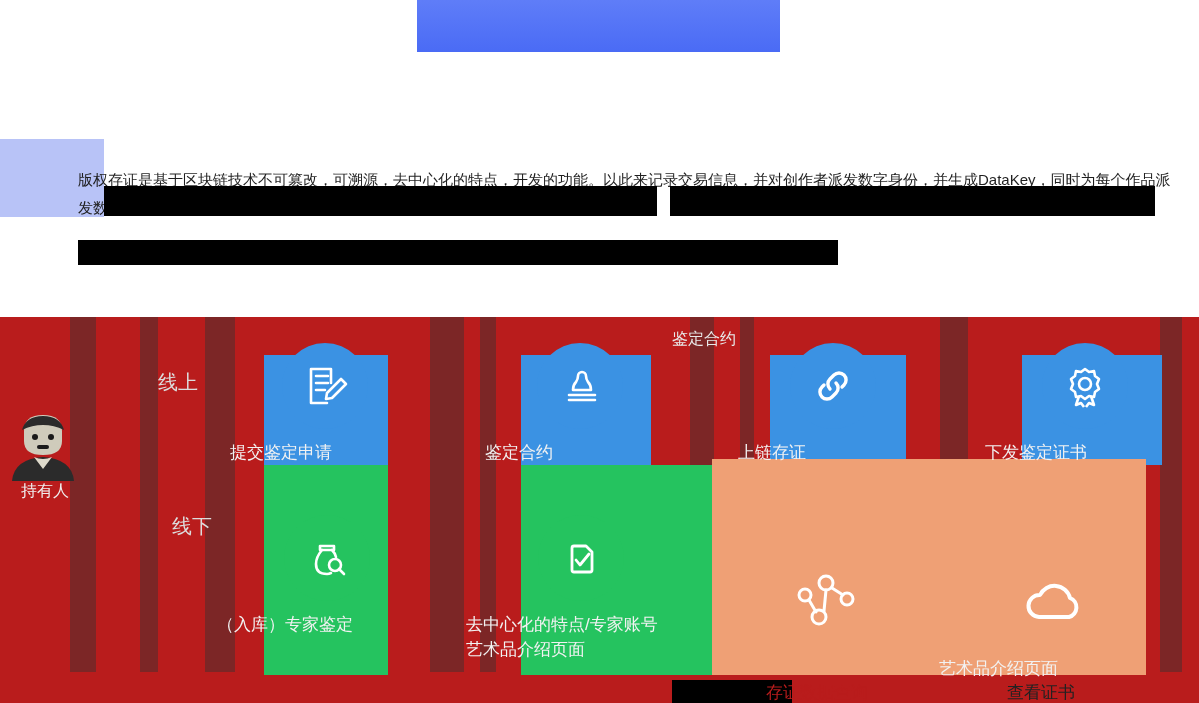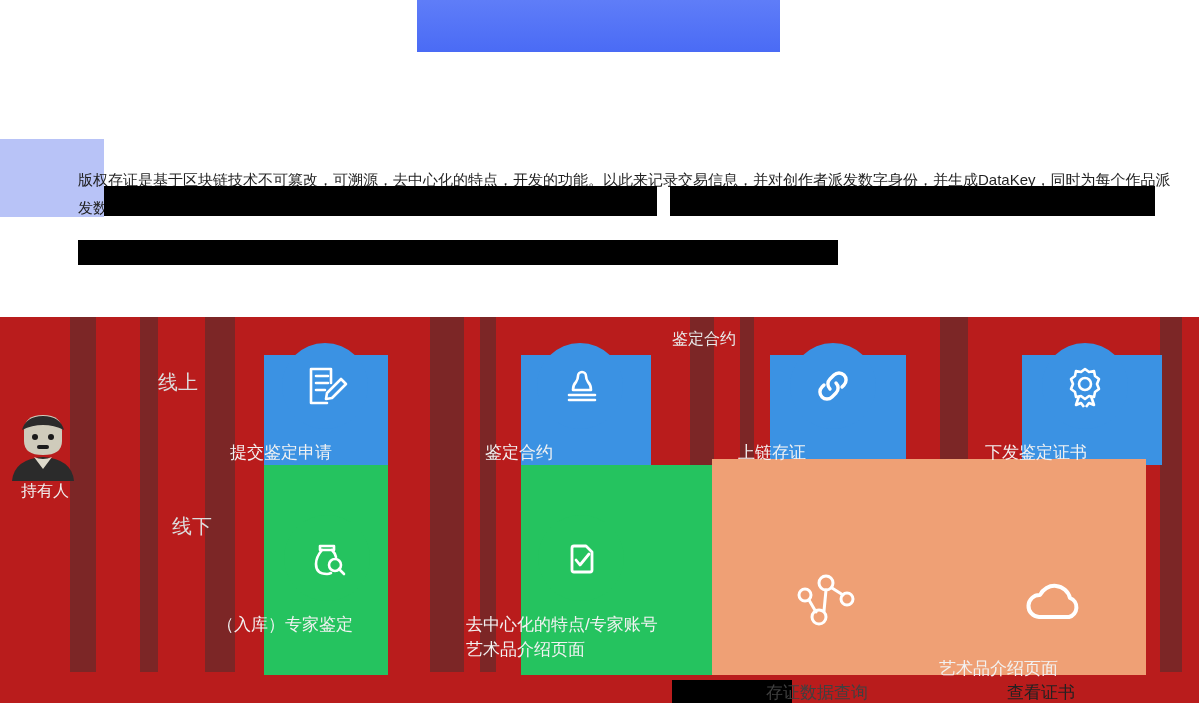--- a/index.html
+++ b/index.html
@@ -205,15 +205,15 @@
     <div class="circle c-none">
       <svg width="66" height="58" viewBox="0 0 66 58" fill="none" stroke="#fff" stroke-width="4" stroke-linecap="round" stroke-linejoin="round">
         <path d="M18 44 a11 11 0 0 1 1 -22 a16 16 0 0 1 30 3 a10 10 0 0 1 -1 19 z"></path>
       </svg>
     </div>
     <div class="node-label">艺术品介绍页面</div>
   </div>
 
 </div>
 
-<div class="tiny-label" style="left:766px;top:681px;font-size:17px;color:#404040;z-index:5;">存证数据查询</div>
+<div class="tiny-label" style="left:766px;top:681px;font-size:17px;color:#b91c1c;z-index:5;">存证数据查询</div>
 <div class="tiny-label" style="left:1007px;top:681px;font-size:17px;color:#222;z-index:5;">查看证书</div>
 <div class="occl o4"></div>
 
 </body></html>

